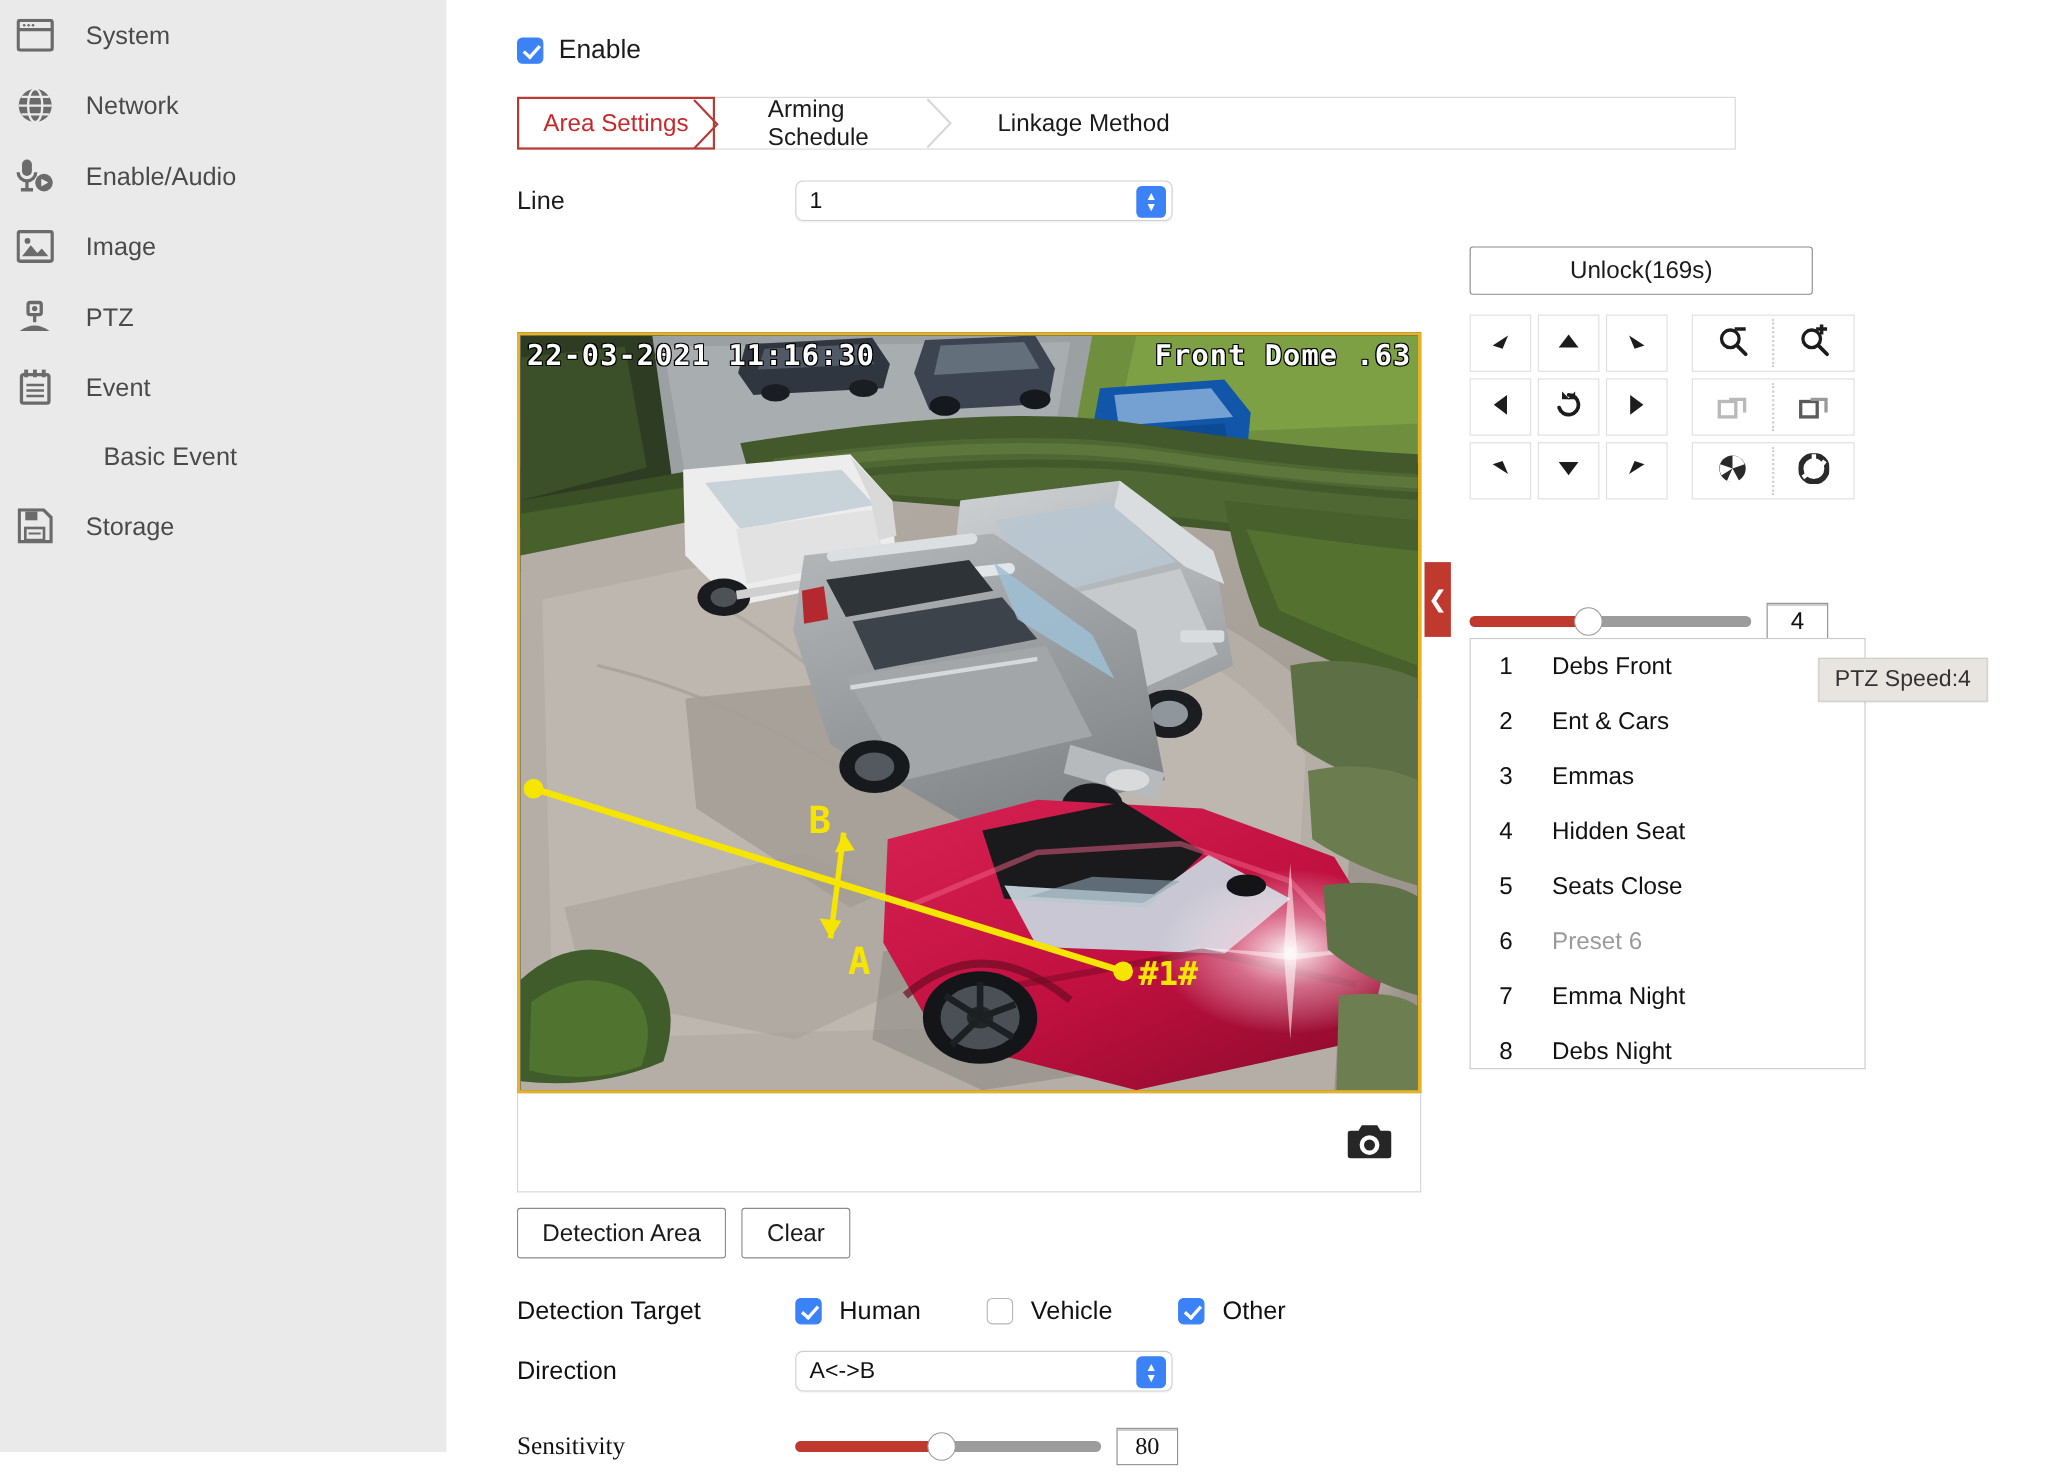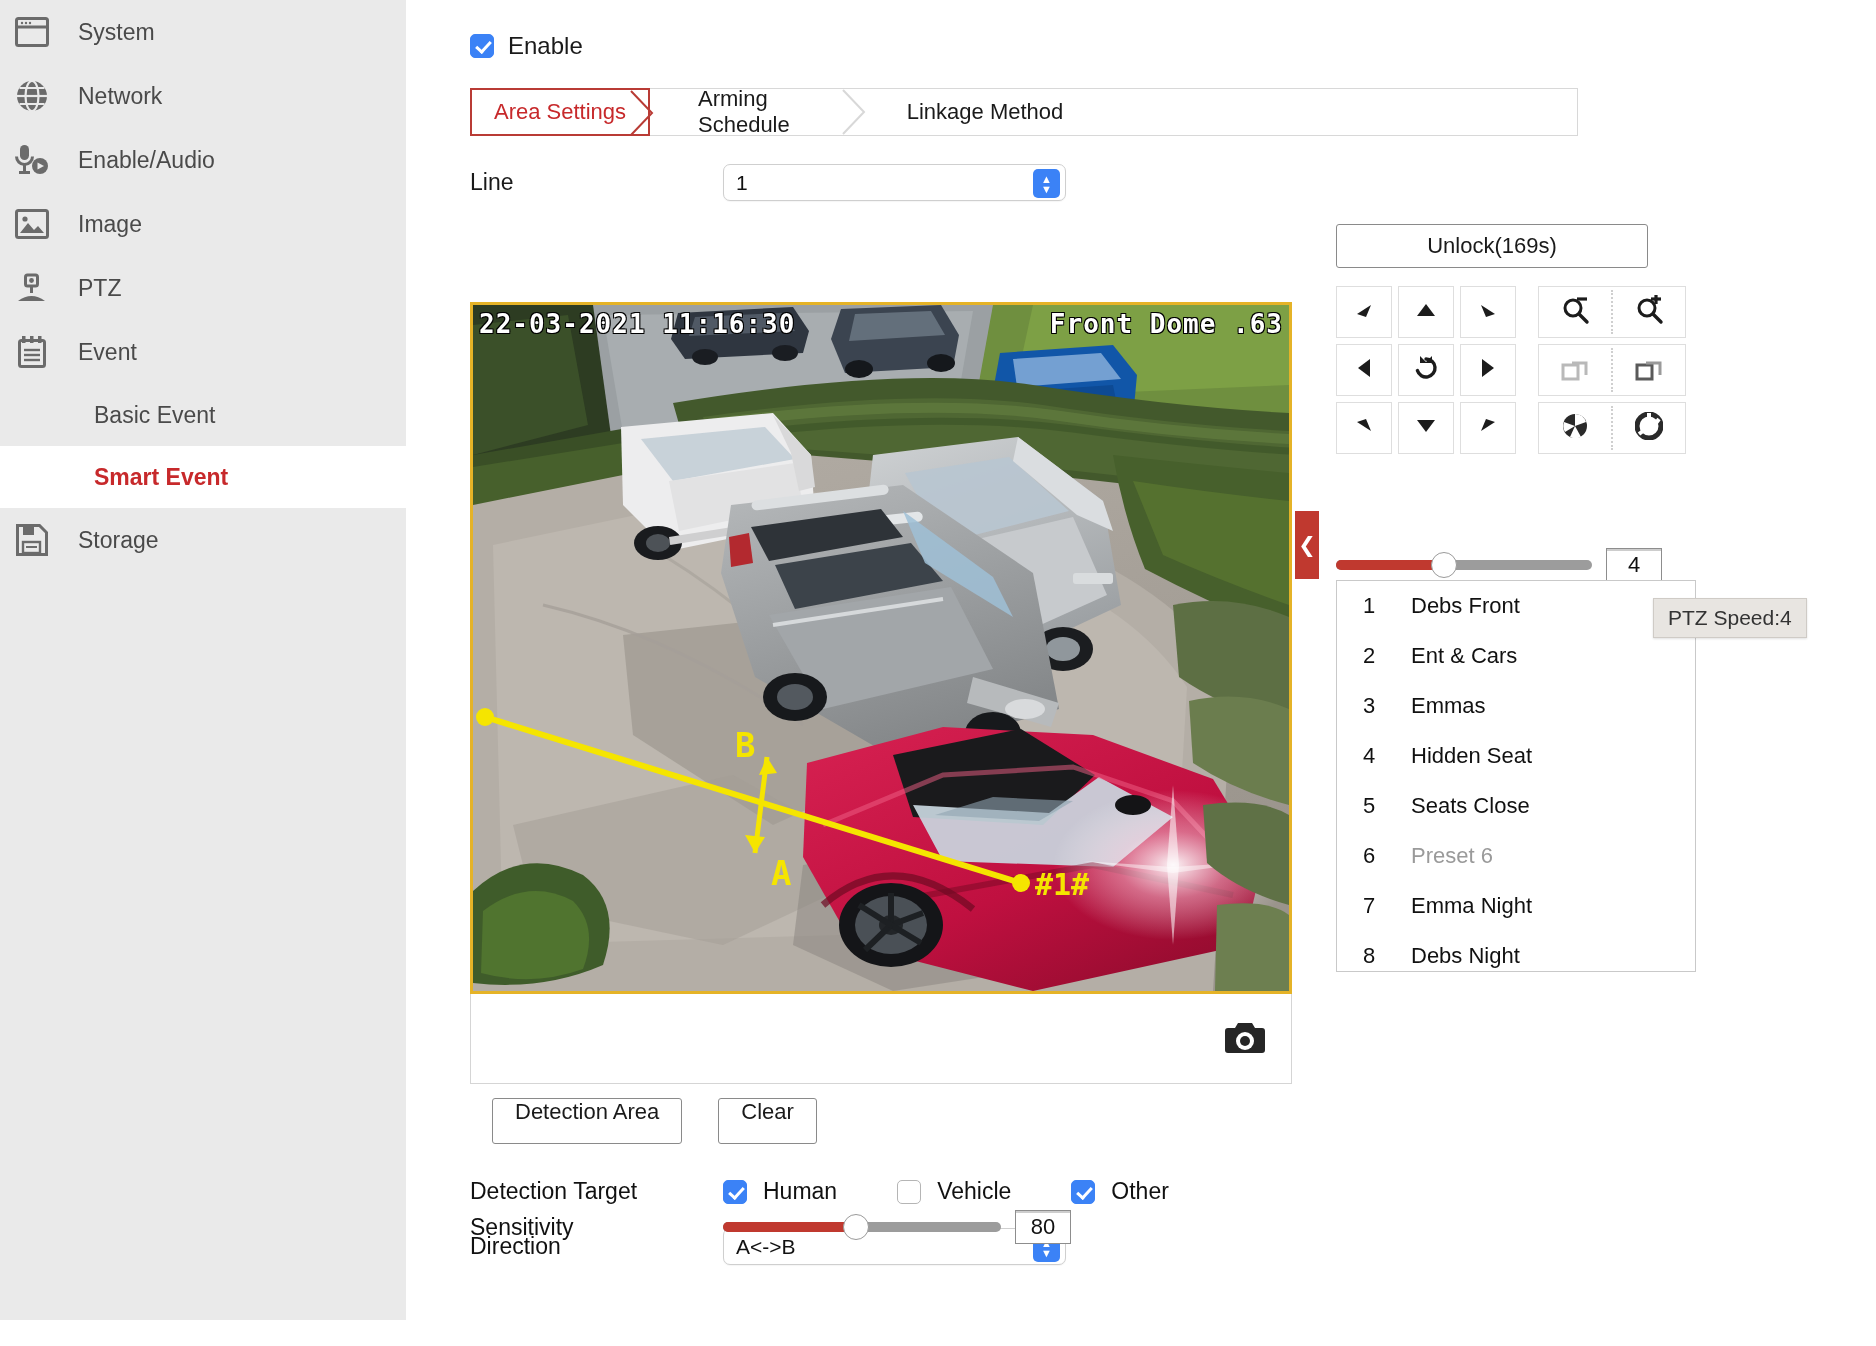--- a/index.html
+++ b/index.html
@@ -237,29 +237,29 @@
     box-shadow: 0 1px 2px rgba(0,0,0,.12);
   }
 
   
   #btn-row {
     position: absolute; left: 470px; top: 1098px; display: flex; gap: 14px;
   }
   .gbtn {
     height: 46px; padding: 0 22px; border: 1px solid #8a8a8a;
     border-radius: 3px; background: #fff; font-size: 22px;
-    color: #1a1a1a; display: flex; align-items: flex-start; cursor: pointer; margin-left: 22px;
+    color: #1a1a1a; display: flex; align-items: center; cursor: pointer;
   }
   .frow { position: absolute; left: 470px; display: flex; align-items: center; }
   .frow .flabel { font-size: 23px; color: #111; width: 253px; }
   #target-row { top: 1178px; }
   .tg { display: flex; align-items: center; margin-right: 60px; }
   .tg .tglbl { margin-left: 16px; font-size: 23px; color: #111; }
   #dir-row { top: 1228px; }
-  #sens-row { top: 1210px; }
+  #sens-row { top: 1298px; font-family: Liberation Serif, serif; }
 </style>
 </head>
 <body>
 
 <div id="app">
 
   <div id="sidebar">
 
     <div class="nav-item">
       <span class="nav-ico">
@@ -334,23 +334,20 @@
             <line x1="7" y1="15" x2="23" y2="15" stroke="#6b6b6b" stroke-width="2.4"></line>
             <line x1="7" y1="20" x2="23" y2="20" stroke="#6b6b6b" stroke-width="2.4"></line>
             <line x1="7" y1="25" x2="23" y2="25" stroke="#6b6b6b" stroke-width="2.4"></line>
           </svg>
       </span>
       <span>Event</span>
     </div>
 
     <div class="nav-sub">
       <span>Basic Event</span>
-    </div>
-    <div class="nav-sub active">
-      <span>Smart Event</span>
     </div>
 
     <div class="nav-item">
       <span class="nav-ico">
         <svg width="32" height="32" viewBox="0 0 32 32">
             <path d="M1.5 1.5h22l7 7v22h-29z" fill="none" stroke="#6b6b6b" stroke-width="3"></path>
             <rect x="7" y="3" width="11" height="8" fill="#6b6b6b"></rect>
             <rect x="7" y="18" width="17" height="11" fill="none" stroke="#6b6b6b" stroke-width="2.4"></rect>
             <line x1="10" y1="23" x2="21" y2="23" stroke="#6b6b6b" stroke-width="2"></line>
           </svg>

